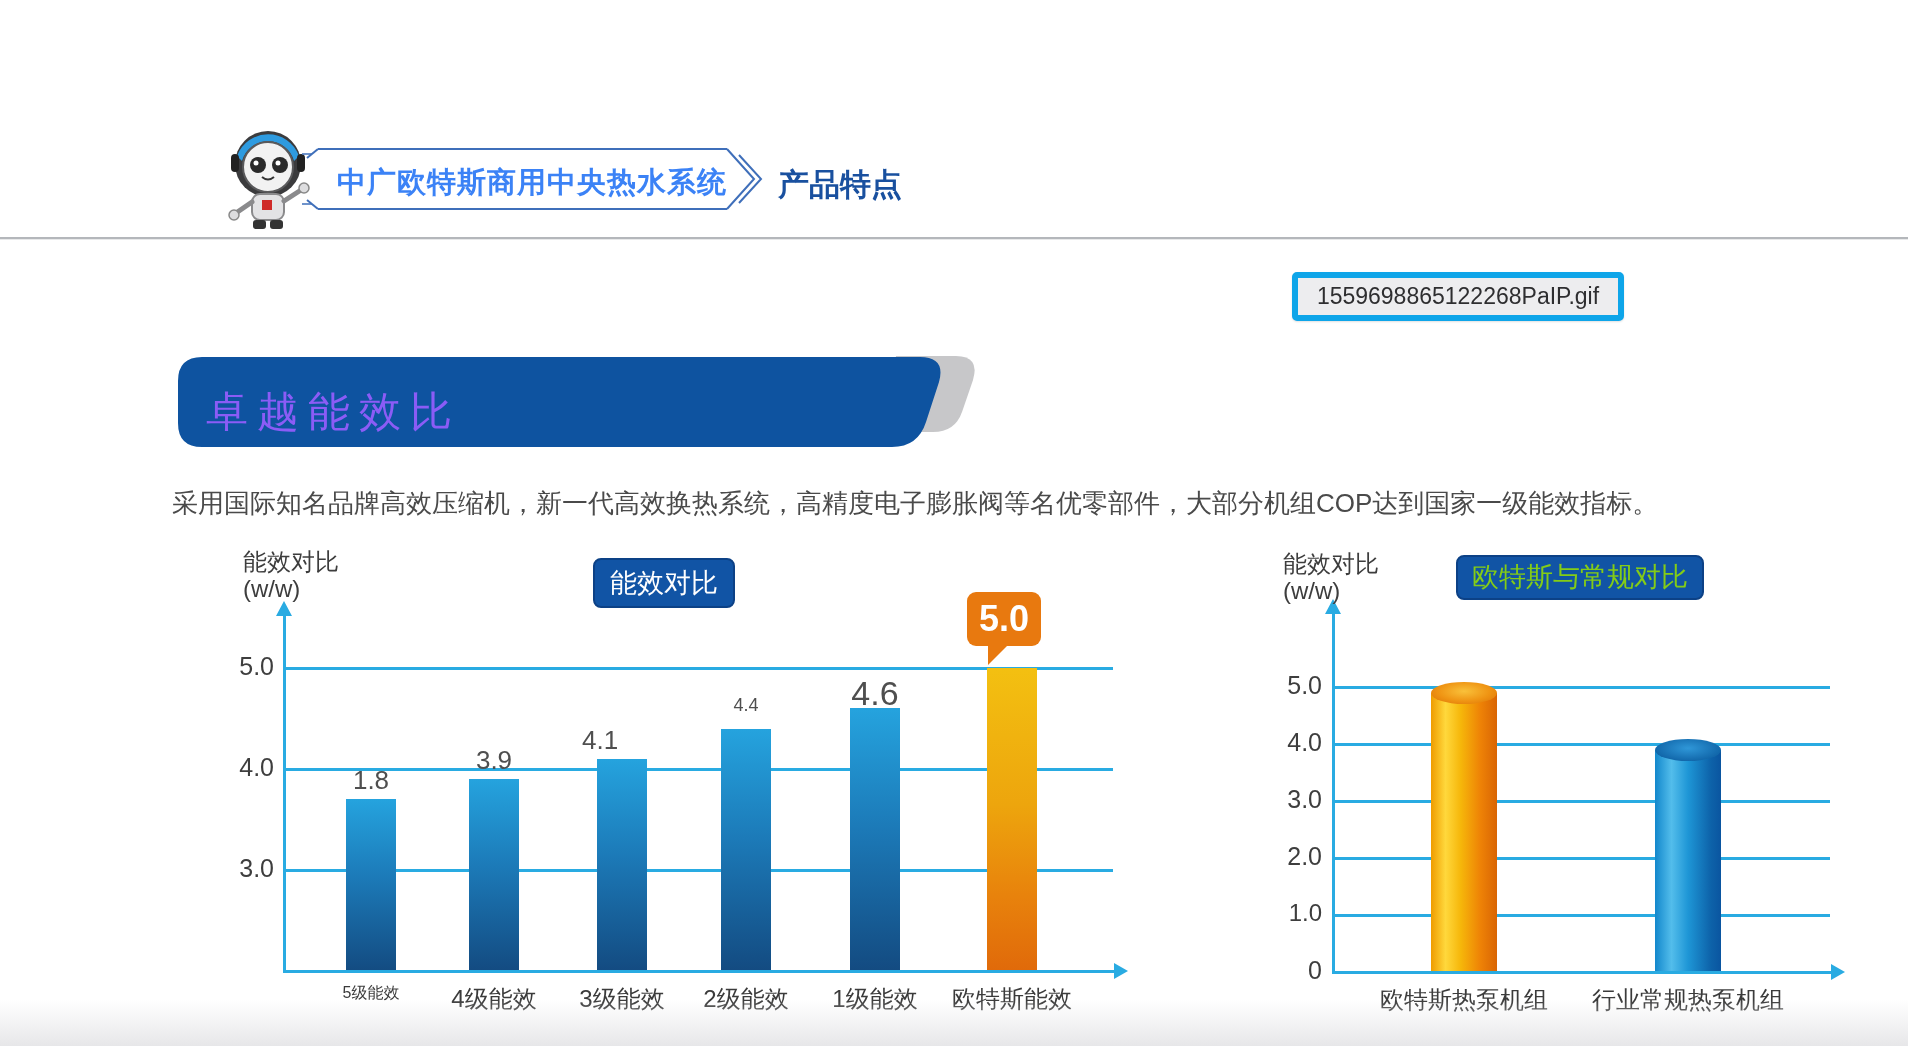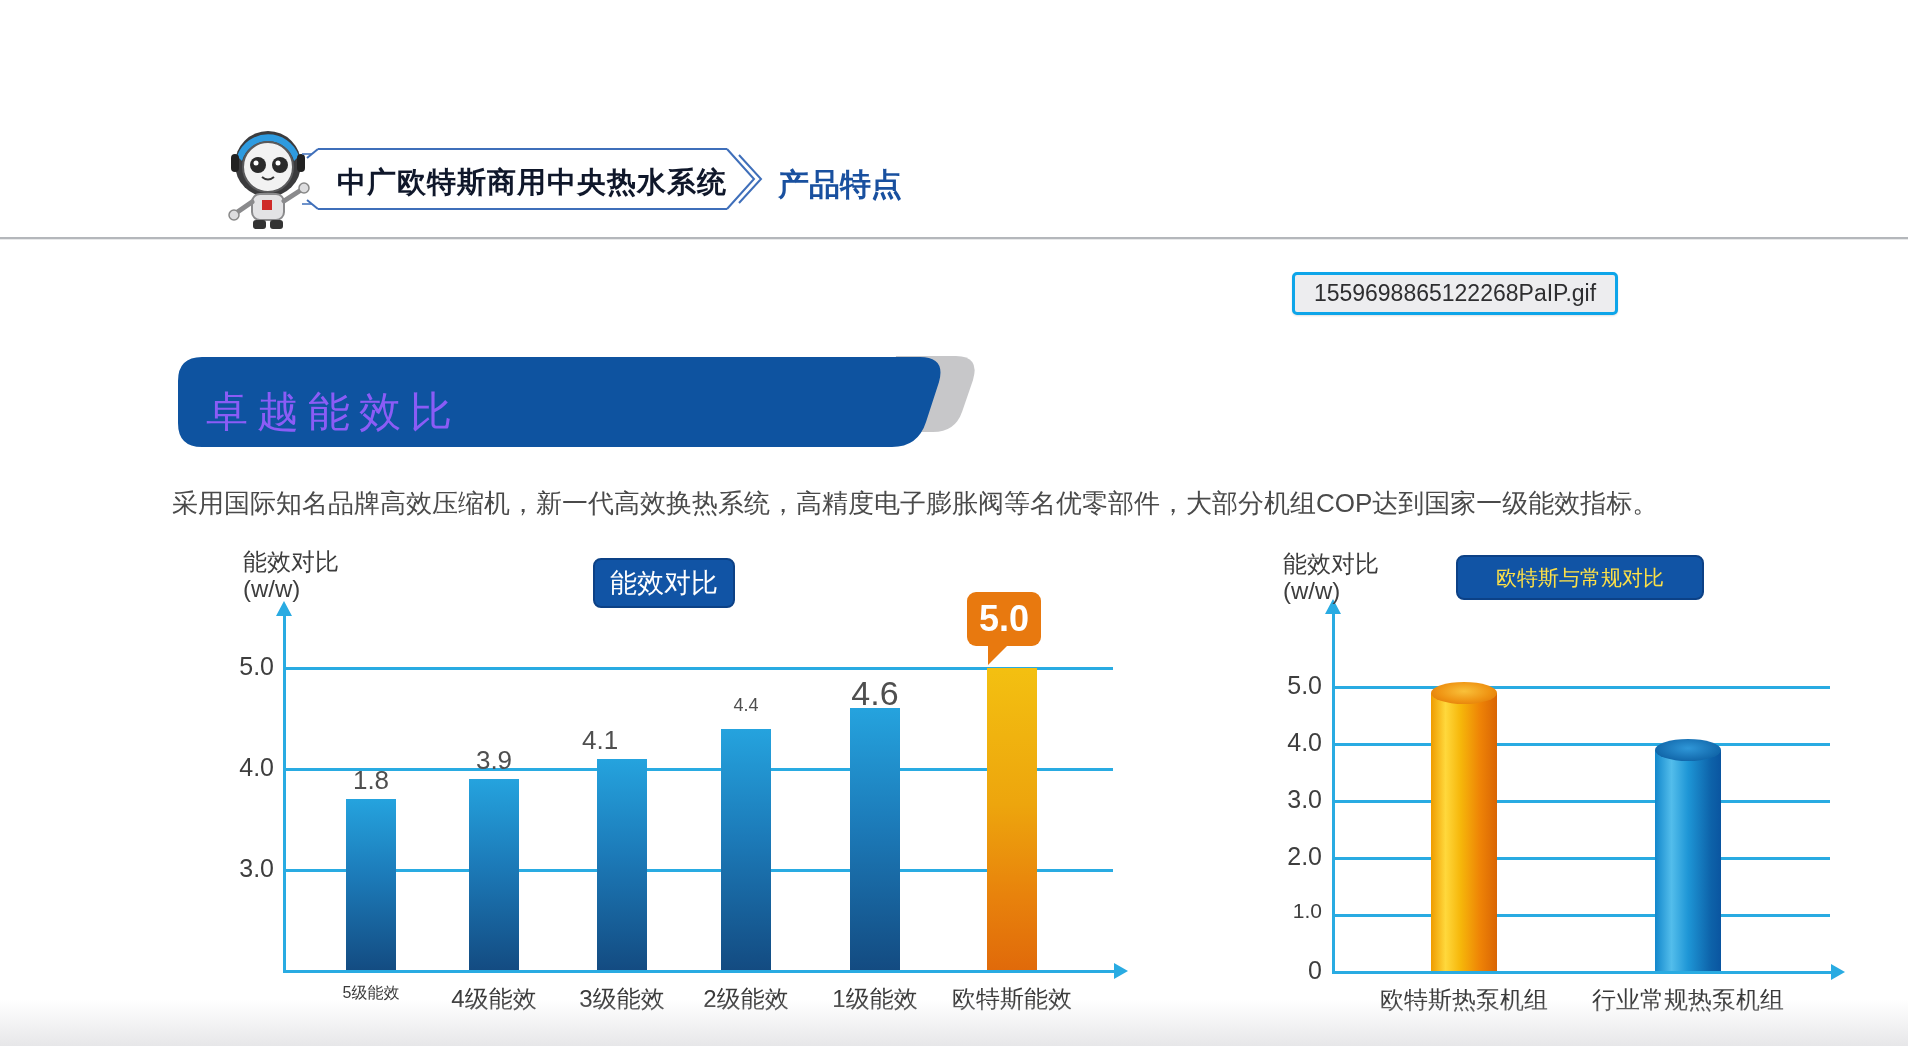--- a/index.html
+++ b/index.html
@@ -1,24 +1,24 @@
 <!DOCTYPE html>
 <html><head>
 <meta charset="utf-8">
 <style>
   html,body{margin:0;padding:0;background:#ffffff;}
   #stage{position:relative;width:1908px;height:1046px;background:#ffffff;overflow:hidden;
          font-family:"Liberation Sans", sans-serif;}
   .abs{position:absolute;}
   
-  #brand-title{left:337px;top:163px;font-size:29px;font-weight:bold;color:#0f172a;letter-spacing:1px;white-space:nowrap;}
+  #brand-title{left:337px;top:163px;font-size:29px;font-weight:bold;color:#3b82f6;letter-spacing:1px;white-space:nowrap;}
   #page-tab{left:778px;top:164px;font-size:31px;font-weight:bold;color:#19509f;white-space:nowrap;}
   #header-divider{left:0;top:237px;width:1908px;height:2px;background:#b4b7bb;border-bottom:1px solid #e8e9ea;}
   
-  #file-chip{left:1292px;top:272px;width:320px;height:37px;background:#ededef;border:3px solid #0ea5e9;
+  #file-chip{left:1292px;top:272px;width:320px;height:37px;background:#ededef;border:6px solid #0ea5e9;
              border-radius:5px;box-shadow:0 1px 2px rgba(0,0,0,.12);color:#2e2e30;font-size:23px;
              line-height:37px;text-align:center;white-space:nowrap;}
   
   #banner-svg{left:170px;top:350px;}
   #banner-title{left:206px;top:384px;font-size:42px;font-weight:normal;color:#8b5cf6;letter-spacing:9px;white-space:nowrap;}
   
   #description{left:172px;top:486px;width:1560px;font-size:26px;color:#4a4a4a;white-space:nowrap;}
   
   #bottom-band{left:0;top:1000px;width:1908px;height:46px;
                background:linear-gradient(180deg, rgba(231,231,233,0) 0%, #e7e7e9 100%);}
@@ -111,31 +111,31 @@
       <div style="position: absolute; left: 243px; top: 575px; font-size: 24px; color: rgb(61, 61, 61); white-space: nowrap;">(w/w)</div>
       <div style="position: absolute; left: 1333px; top: 686px; width: 497px; height: 3px; background: rgb(41, 171, 226);"></div>
       <div style="position: absolute; left: 1242px; top: 671px; width: 80px; text-align: right; font-size: 25px; color: rgb(62, 62, 62);">5.0</div>
       <div style="position: absolute; left: 1333px; top: 743px; width: 497px; height: 3px; background: rgb(41, 171, 226);"></div>
       <div style="position: absolute; left: 1242px; top: 728px; width: 80px; text-align: right; font-size: 25px; color: rgb(62, 62, 62);">4.0</div>
       <div style="position: absolute; left: 1333px; top: 800px; width: 497px; height: 3px; background: rgb(41, 171, 226);"></div>
       <div style="position: absolute; left: 1242px; top: 785px; width: 80px; text-align: right; font-size: 25px; color: rgb(62, 62, 62);">3.0</div>
       <div style="position: absolute; left: 1333px; top: 857px; width: 497px; height: 3px; background: rgb(41, 171, 226);"></div>
       <div style="position: absolute; left: 1242px; top: 842px; width: 80px; text-align: right; font-size: 25px; color: rgb(62, 62, 62);">2.0</div>
       <div style="position: absolute; left: 1333px; top: 914px; width: 497px; height: 3px; background: rgb(41, 171, 226);"></div>
-      <div style="position: absolute; left: 1242px; top: 899px; width: 80px; text-align: right; font-size: 21px; color: rgb(62, 62, 62);">1.0</div>
+      <div style="position: absolute; left: 1242px; top: 899px; width: 80px; text-align: right; font-size: 24px; color: rgb(62, 62, 62);">1.0</div>
       <div style="position: absolute; left: 1242px; top: 956px; width: 80px; text-align: right; font-size: 25px; color: rgb(62, 62, 62);">0</div>
       <div style="position: absolute; left: 1431px; top: 693px; width: 66px; height: 281px; background: linear-gradient(90deg, rgb(239, 156, 0) 0%, rgb(255, 216, 60) 22%, rgb(246, 183, 10) 45%, rgb(238, 130, 6) 75%, rgb(217, 101, 4) 100%);"></div>
       <div style="position: absolute; left: 1431px; top: 682px; width: 66px; height: 22px; border-radius: 50%; background: radial-gradient(at 50% 42%, rgb(249, 193, 58) 0%, rgb(239, 148, 19) 55%, rgb(219, 112, 4) 100%);"></div>
       <div style="position: absolute; left: 1344px; top: 984px; width: 240px; text-align: center; font-size: 24px; color: rgb(59, 59, 59); white-space: nowrap;">欧特斯热泵机组</div>
       <div style="position: absolute; left: 1655px; top: 750px; width: 66px; height: 224px; background: linear-gradient(90deg, rgb(18, 135, 204) 0%, rgb(83, 189, 235) 25%, rgb(30, 150, 214) 50%, rgb(13, 98, 169) 85%, rgb(10, 85, 160) 100%);"></div>
       <div style="position: absolute; left: 1655px; top: 739px; width: 66px; height: 22px; border-radius: 50%; background: radial-gradient(at 50% 42%, rgb(47, 151, 216) 0%, rgb(18, 104, 171) 70%, rgb(13, 91, 159) 100%);"></div>
       <div style="position: absolute; left: 1568px; top: 984px; width: 240px; text-align: center; font-size: 24px; color: rgb(59, 59, 59); white-space: nowrap;">行业常规热泵机组</div>
       <div style="position: absolute; left: 1332px; top: 614px; width: 3px; height: 360px; background: rgb(41, 171, 226);"></div>
       <div style="position: absolute; left: 1325px; top: 599px; width: 0px; height: 0px; border-left: 8px solid transparent; border-right: 8px solid transparent; border-bottom: 15px solid rgb(41, 171, 226);"></div>
       <div style="position: absolute; left: 1333px; top: 971px; width: 499px; height: 3px; background: rgb(41, 171, 226);"></div>
       <div style="position: absolute; left: 1831px; top: 964px; width: 0px; height: 0px; border-top: 8px solid transparent; border-bottom: 8px solid transparent; border-left: 14px solid rgb(41, 171, 226);"></div>
-      <div style="position: absolute; left: 1456px; top: 555px; width: 248px; height: 45px; background: rgb(17, 84, 165); border: 2px solid rgb(12, 65, 134); border-radius: 8px; color: #fde047; font-size: 21px; text-align: center; line-height: 41px; box-sizing: border-box; white-space: nowrap;">欧特斯与常规对比</div>
+      <div style="position: absolute; left: 1456px; top: 555px; width: 248px; height: 45px; background: rgb(17, 84, 165); border: 2px solid rgb(12, 65, 134); border-radius: 8px; color: #84cc16; font-size: 27px; text-align: center; line-height: 41px; box-sizing: border-box; white-space: nowrap;">欧特斯与常规对比</div>
       <div style="position: absolute; left: 1283px; top: 548px; font-size: 24px; color: rgb(61, 61, 61); white-space: nowrap;">能效对比</div>
       <div style="position: absolute; left: 1283px; top: 577px; font-size: 24px; color: rgb(61, 61, 61); white-space: nowrap;">(w/w)</div>
     </div>
 
   <div class="abs" id="bottom-band"></div>
 </div>
 
 </body></html>

